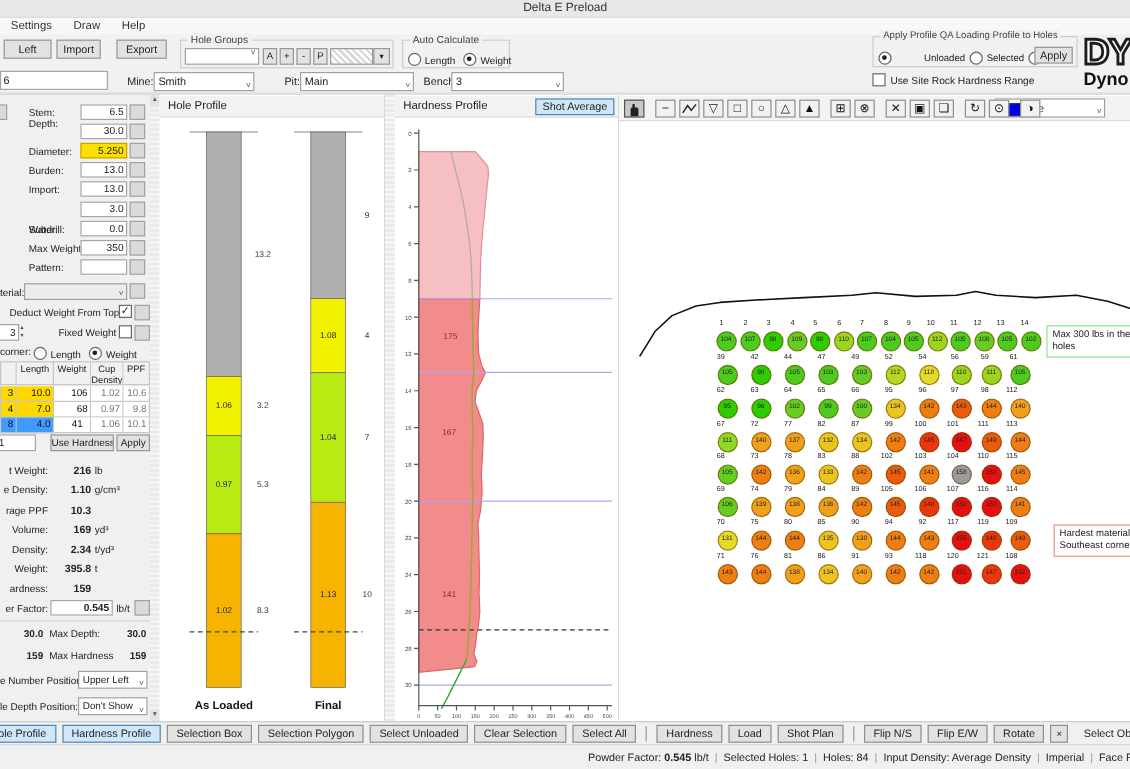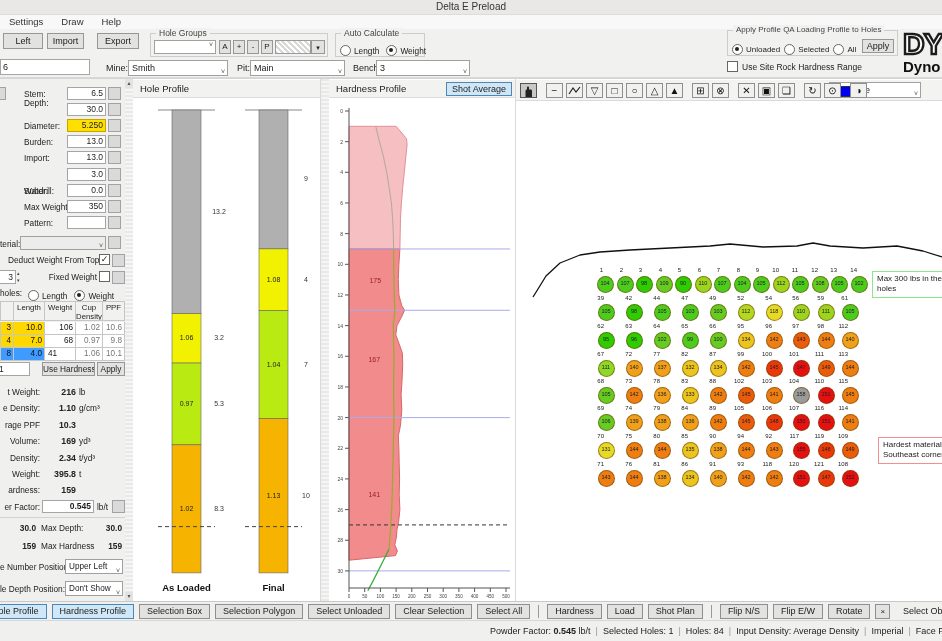--- a/index.html
+++ b/index.html
@@ -90,42 +90,42 @@
           </div>
           <div class="rlab">Weight</div>
         </div></div>
   </div>
   <div class="gbox" style="left:727px;top:1px;width:171px;height:26px">
     <span class="glabel" style="font-size:8px">Apply Profile QA Loading Profile to Holes</span>
     <div id="ap-radios" style="position:absolute;left:4px;top:9px;white-space:nowrap"><div class="ritem" style="margin-right: 4px;">
           <div class="rc">
             <div class="rdot"></div>
           </div>
-          <div class="rlab" style="font-size: 8px;">Unloaded</div>
+          <div class="rlab" style="font-size: 8px; margin-left: 24px;">Unloaded</div>
         </div><div class="ritem" style="margin-right: 4px;">
           <div class="rc"></div>
           <div class="rlab" style="font-size: 8px;">Selected</div>
         </div><div class="ritem" style="margin-right: 4px;">
           <div class="rc"></div>
           <div class="rlab" style="font-size: 8px;">All</div>
         </div></div>
     <div class="btn" style="left:134px;top:8px;width:32px;height:14px;line-height:12px">Apply</div>
   </div>
   <div class="abs" style="left:727px;top:32px;display:flex;align-items:center;gap:4px">
     <div class="cb"></div>
     <span style="font-size:8.5px">Use Site Rock Hardness Range</span>
   </div>
   <div class="abs" style="left:903px;top:0;width:60px">
     <div id="logo-big">DY</div>
     <div id="logo-small">Dyno</div>
   </div>
 
   <div class="tbox" style="left:0;top:30px;width:90px;height:16px;text-align:left;font-size:9px;line-height:14px">6</div>
   <span class="plabel" style="left:106px;top:34px;font-size:9px">Mine:</span>
-  <div class="combo" style="left:128px;top:31px;width:100px;height:16px;line-height:14px;font-size:9px">
+  <div class="combo" style="left:128px;top:31px;width:84px;height:16px;line-height:14px;font-size:9px">
     <span>Smith</span><span class="arr" style="top:4px">˅</span></div>
   <span class="plabel" style="left:237px;top:34px;font-size:9px">Pit:</span>
   <div class="combo" style="left:250px;top:31px;width:95px;height:16px;line-height:14px;font-size:9px">
     <span>Main</span><span class="arr" style="top:4px">˅</span></div>
   <span class="plabel" style="left:353px;top:34px;font-size:9px">Bench:</span>
   <div class="combo" style="left:376px;top:31px;width:94px;height:16px;line-height:14px;font-size:9px">
     <span>3</span><span class="arr" style="top:4px">˅</span></div>
 <div class="btn" style="left: 3px; top: 4px; width: 40px; height: 16px; line-height: 14px;">Left</div>
     <div class="btn" style="left: 47px; top: 4px; width: 37px; height: 16px; line-height: 14px;">Import</div>
     <div class="btn" style="left: 97px; top: 4px; width: 42px; height: 16px; line-height: 14px;">Export</div>
@@ -166,21 +166,21 @@
     </div>
     <div class="sqbtn" style="left: 108px; top: 157px;"></div>
     <div class="plabel" style="left: 8px; top: 176px; width: 88px; ">Deduct Weight From Top</div>
     <div class="cb" style="position: absolute; left: 99px; top: 175px;">✓</div>
     <div class="sqbtn" style="left: 112px; top: 175px;"></div>
     <div class="tbox" style="left: -4px; top: 191px; width: 20px; height: 14px; line-height: 12px;">3</div>
     <div class="plabel" style="left: 17px; top: 191px; font-size: 5px; line-height: 7px; color: rgb(68, 68, 68);">▴<br>▾</div>
     <div class="plabel" style="left: 45px; top: 193px; width: 52px; text-align: right;">Fixed Weight</div>
     <div class="cb" style="position: absolute; left: 99px; top: 192px;"></div>
     <div class="sqbtn" style="left: 112px; top: 192px;"></div>
-    <div class="plabel" style="left: 0px; top: 209px;">holes:</div>
+    <div class="plabel" style="left: 0px; top: 209px;">corner:</div>
     <div style="position: absolute; left: 28px; top: 207px; white-space: nowrap;"><div class="ritem">
         <div class="rc"></div>
         <div class="rlab">Length</div>
       </div><div class="ritem">
         <div class="rc">
           <div class="rdot"></div>
         </div>
         <div class="rlab">Weight</div>
       </div></div>
     <div class="tcell" style="left: 0px; top: 222px; width: 14px; height: 20px; background: rgb(241, 241, 240); font-size: 7.8px; text-align: center; white-space: normal; line-height: 9px; padding-top: 1px; border-top: 1px solid rgb(198, 198, 198); border-left: 1px solid rgb(198, 198, 198);"></div>
@@ -193,21 +193,21 @@
     <div class="tcell" style="left: 45px; top: 243px; width: 31px; height: 13px; text-align: right; padding-right: 2px; line-height: 12px; box-sizing: border-box; background: rgb(255, 255, 255); color: rgb(17, 17, 17); border-left: none;">106</div>
     <div class="tcell" style="left: 76px; top: 243px; width: 27px; height: 13px; text-align: right; padding-right: 2px; line-height: 12px; box-sizing: border-box; background: rgb(255, 255, 255); color: rgb(119, 119, 119); border-left: none;">1.02</div>
     <div class="tcell" style="left: 103px; top: 243px; width: 22px; height: 13px; text-align: right; padding-right: 2px; line-height: 12px; box-sizing: border-box; background: rgb(255, 255, 255); color: rgb(119, 119, 119); border-left: none;">10.6</div>
     <div class="tcell" style="left: 0px; top: 256px; width: 14px; height: 13px; text-align: right; padding-right: 2px; line-height: 12px; box-sizing: border-box; background: rgb(255, 216, 0); color: rgb(17, 17, 17); border-left: 1px solid rgb(198, 198, 198);">4</div>
     <div class="tcell" style="left: 14px; top: 256px; width: 31px; height: 13px; text-align: right; padding-right: 2px; line-height: 12px; box-sizing: border-box; background: rgb(255, 216, 0); color: rgb(17, 17, 17); border-left: none;">7.0</div>
     <div class="tcell" style="left: 45px; top: 256px; width: 31px; height: 13px; text-align: right; padding-right: 2px; line-height: 12px; box-sizing: border-box; background: rgb(255, 255, 255); color: rgb(17, 17, 17); border-left: none;">68</div>
     <div class="tcell" style="left: 76px; top: 256px; width: 27px; height: 13px; text-align: right; padding-right: 2px; line-height: 12px; box-sizing: border-box; background: rgb(255, 255, 255); color: rgb(119, 119, 119); border-left: none;">0.97</div>
     <div class="tcell" style="left: 103px; top: 256px; width: 22px; height: 13px; text-align: right; padding-right: 2px; line-height: 12px; box-sizing: border-box; background: rgb(255, 255, 255); color: rgb(119, 119, 119); border-left: none;">9.8</div>
     <div class="tcell" style="left: 0px; top: 269px; width: 14px; height: 13px; text-align: right; padding-right: 2px; line-height: 12px; box-sizing: border-box; background: rgb(63, 155, 255); color: rgb(17, 17, 17); border-left: 1px solid rgb(198, 198, 198);">8</div>
     <div class="tcell" style="left: 14px; top: 269px; width: 31px; height: 13px; text-align: right; padding-right: 2px; line-height: 12px; box-sizing: border-box; background: rgb(63, 155, 255); color: rgb(17, 17, 17); border-left: none;">4.0</div>
-    <div class="tcell" style="left: 45px; top: 269px; width: 31px; height: 13px; text-align: right; padding-right: 18px; line-height: 12px; box-sizing: border-box; background: rgb(255, 255, 255); color: rgb(17, 17, 17); border-left: none;">41</div>
+    <div class="tcell" style="left: 45px; top: 269px; width: 31px; height: 13px; text-align: right; padding-right: 6px; line-height: 12px; box-sizing: border-box; background: rgb(255, 255, 255); color: rgb(17, 17, 17); border-left: none;">41</div>
     <div class="tcell" style="left: 76px; top: 269px; width: 27px; height: 13px; text-align: right; padding-right: 2px; line-height: 12px; box-sizing: border-box; background: rgb(255, 255, 255); color: rgb(119, 119, 119); border-left: none;">1.06</div>
     <div class="tcell" style="left: 103px; top: 269px; width: 22px; height: 13px; text-align: right; padding-right: 2px; line-height: 12px; box-sizing: border-box; background: rgb(255, 255, 255); color: rgb(119, 119, 119); border-left: none;">10.1</div>
     <div class="tbox" style="left: -4px; top: 283px; width: 34px; height: 14px; text-align: left; line-height: 12px;">1</div>
     <div class="btn" style="left: 42px; top: 283px; width: 53px; height: 14px; line-height: 12px; font-size: 8.3px;">Use Hardness</div>
     <div class="btn" style="left: 97px; top: 283px; width: 28px; height: 14px; line-height: 12px; font-size: 8.3px;">Apply</div>
     <div class="plabel" style="left: 0px; top: 308px; width: 40px; text-align: right;">t Weight:</div>
     <div class="plabel" style="left: 42px; top: 308px; width: 34px; text-align: right; font-weight: bold; font-size: 8.8px;">216</div>
     <div class="plabel" style="left: 79px; top: 308px;">lb</div>
     <div class="plabel" style="left: 0px; top: 324.4px; width: 40px; text-align: right;">e Density:</div>
     <div class="plabel" style="left: 42px; top: 324.4px; width: 34px; text-align: right; font-weight: bold; font-size: 8.8px;">1.10</div>

